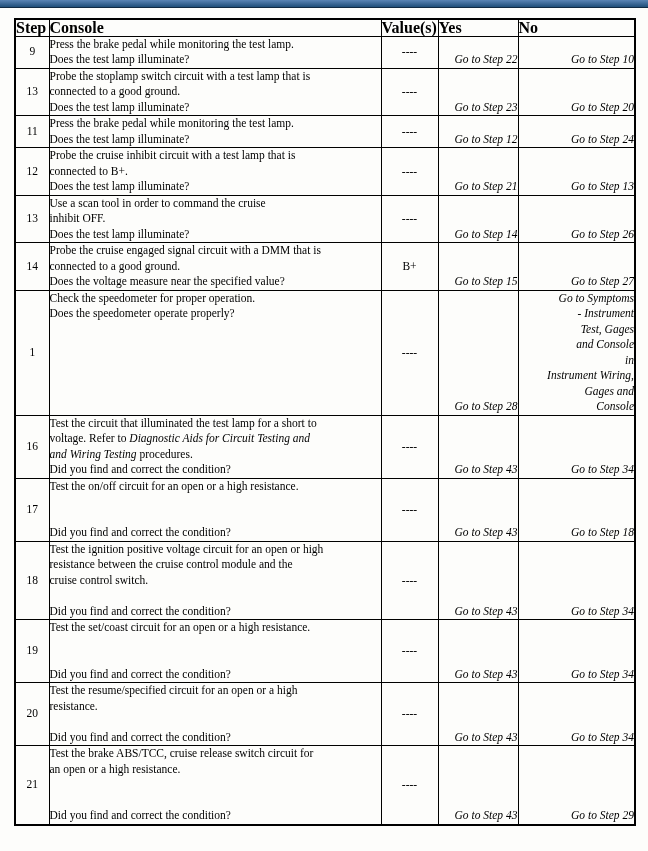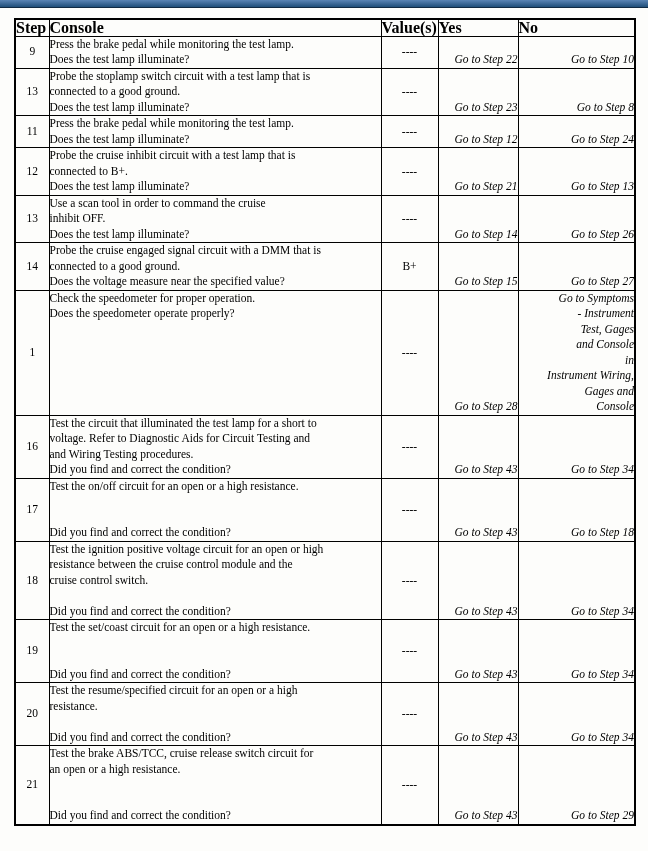--- a/index.html
+++ b/index.html
@@ -60,21 +60,21 @@
     padding: 1px 2px;
   }
   td.yes, td.no {
     text-align: right;
     vertical-align: bottom;
     font-style: italic;
     padding: 1px 3px 1px 3px;
   }
   .line { white-space: nowrap; overflow: hidden; }
   td.yes .line, td.no .line { white-space: normal; }
-  .it { }
+  .it { font-style: italic; }
 </style>
 </head>
 <body>
 
 <div class="page">
   <div class="top-bar"></div>
 
   <table class="diag">
     <colgroup>
       <col style="width:34px">
@@ -112,21 +112,21 @@
       <td class="action">
             <div class="line"><span>Probe the stoplamp switch circuit with a test lamp that is</span></div>
             <div class="line"><span>connected to a good ground.</span></div>
             <div class="line"><span>Does the test lamp illuminate?</span></div>
           </td>
       <td class="value">----</td>
       <td class="yes">
             <div class="line"><span>Go to Step 23</span></div>
           </td>
       <td class="no">
-            <div class="line"><span>Go to Step 8</span></div>
+            <div class="line"><span>Go to Step 20</span></div>
           </td>
     </tr>
         <tr>
       <td class="step">11</td>
       <td class="action">
             <div class="line"><span>Press the brake pedal while monitoring the test lamp.</span></div>
             <div class="line"><span>Does the test lamp illuminate?</span></div>
           </td>
       <td class="value">----</td>
       <td class="yes">

